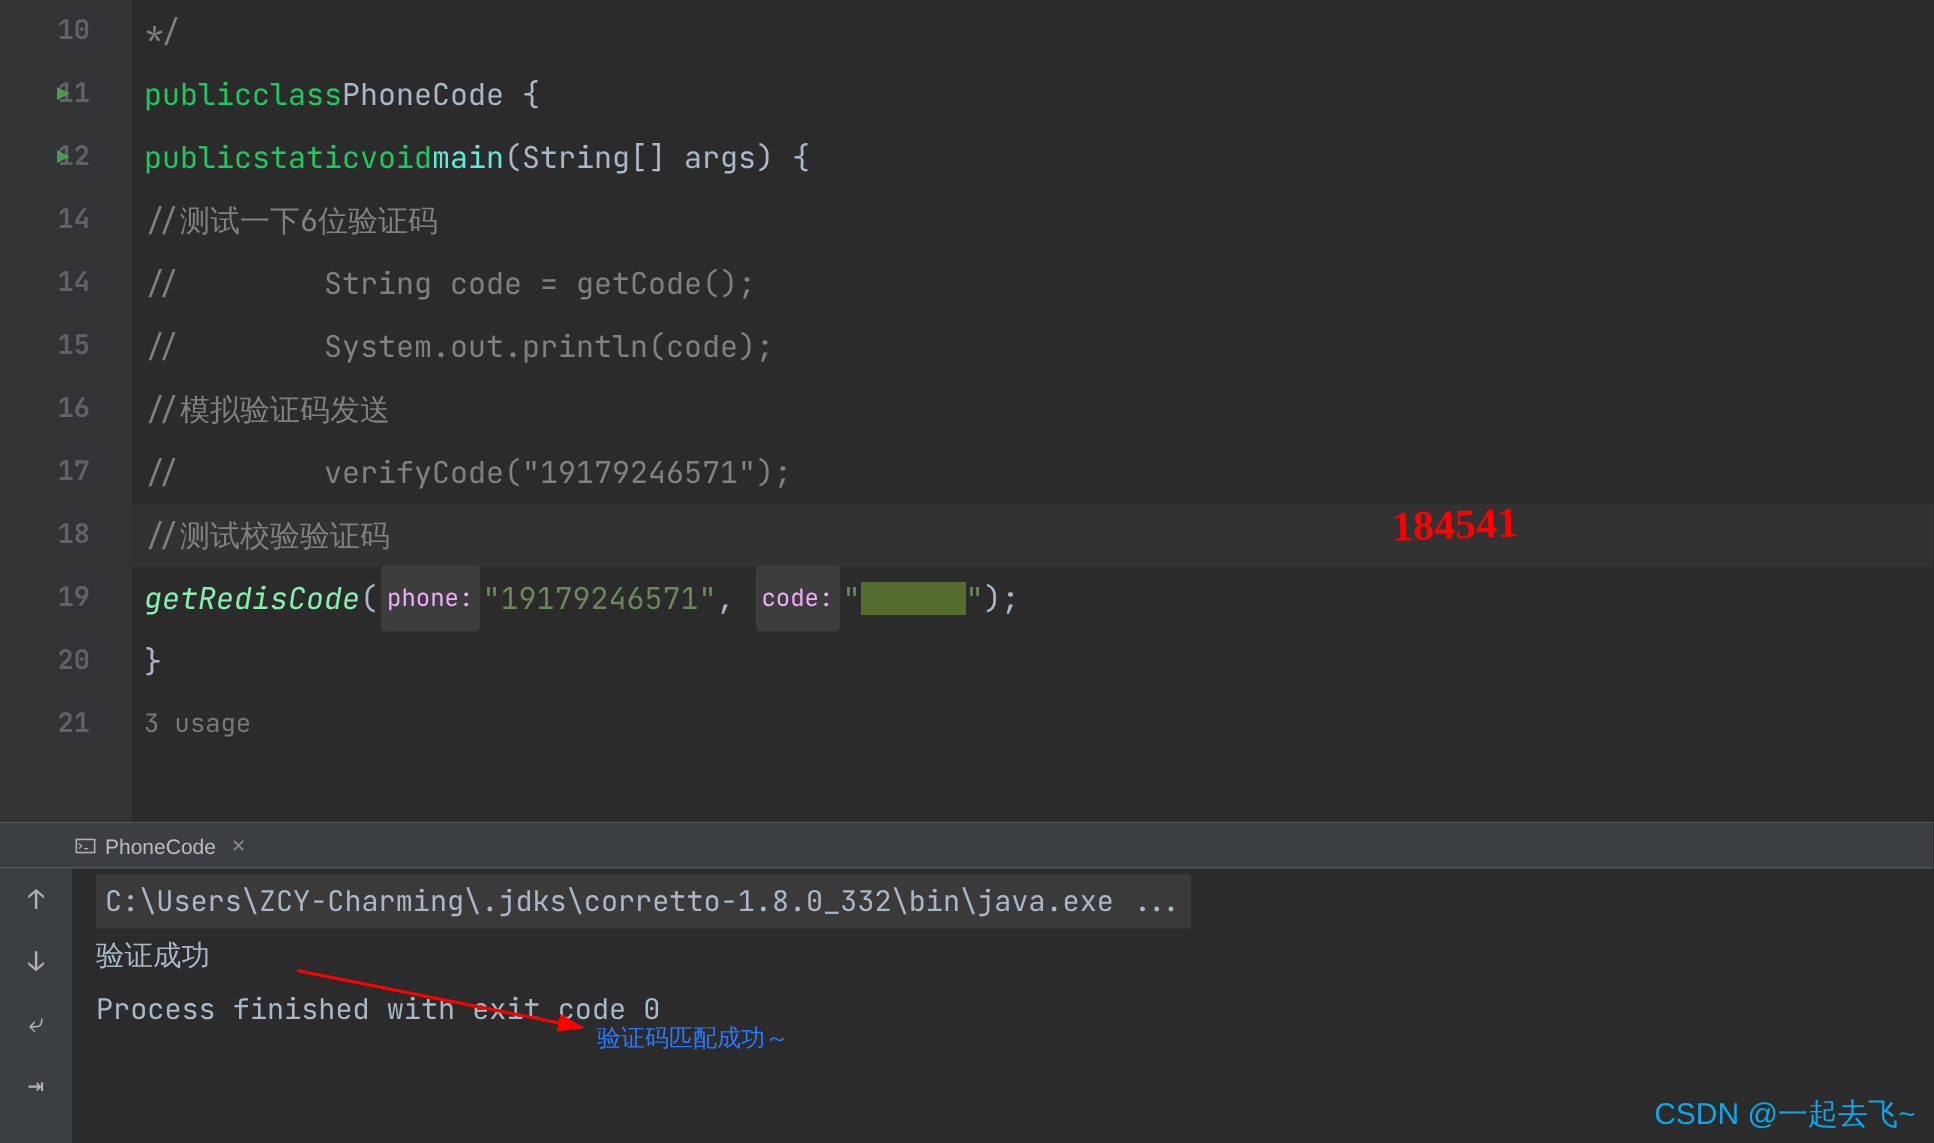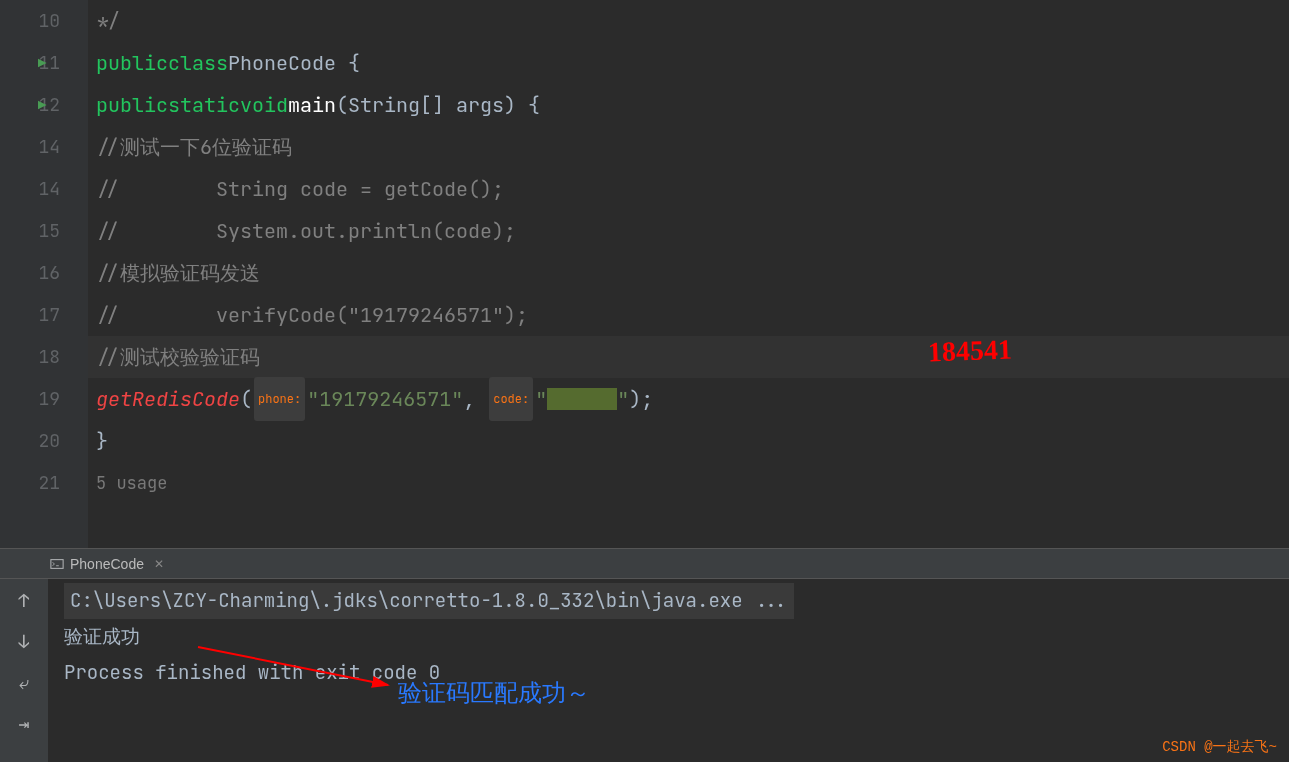--- a/index.html
+++ b/index.html
@@ -27,20 +27,21 @@
       font-size: 18px;
       line-height: 42px;
       position: relative;
     }
     .gutter-line {
       height: 42px;
       display: flex;
       align-items: center;
       justify-content: flex-end;
       position: relative;
+      font-weight: bold;
     }
     .run-icon {
       position: absolute;
       left: 38px;
       color: #499c54;
       font-size: 14px;
     }
     .code-area {
       flex: 1;
       font-size: 20px;
@@ -51,30 +52,30 @@
       height: 42px;
       padding-left: 8px;
       white-space: pre;
       display: flex;
       align-items: center;
     }
     .code-line.highlighted {
       background: #323232;
     }
     .kw { color: #22c55e; }
-    .method-decl { color: #ffffff; }
-    .italic-call { color: #ef4444; font-style: italic; }
+    .method-decl { color: #5eead4; }
+    .italic-call { color: #86efac; font-style: italic; }
     .str { color: #6a8759; }
     .comment { color: #808080; }
     .param-hint { 
-      color: #f97316; 
+      color: #f0abfc; 
       background: #3d3d3d; 
       border-radius: 3px;
       padding: 1px 4px;
-      font-size: 12px;
+      font-size: 16px;
       margin: 0 2px;
     }
     .plain { color: #a9b7c6; }
     .redacted {
       background: #556b2f;
       display: inline-block;
       width: 70px;
       height: 22px;
       vertical-align: middle;
     }
@@ -160,36 +161,36 @@
     .cmd-line {
       background: #3a3a3a;
       padding: 0 6px;
       display: inline-block;
     }
     .annotation {
       position: absolute;
       left: 350px;
       top: 96px;
       color: #2979ff;
-      font-size: 24px;
+      font-size: 16px;
       font-family: 'Microsoft YaHei', sans-serif;
     }
     .arrow-svg {
       position: absolute;
       left: 140px;
       top: 58px;
       pointer-events: none;
     }
     .watermark {
       position: absolute;
       right: 12px;
       bottom: 6px;
-      color: #f97316;
-      font-size: 14px;
-      font-family: Liberation Mono, monospace;
+      color: #0ea5e9;
+      font-size: 20px;
+      font-family: Liberation Sans, sans-serif;
     }
     .left-strip {
       position: absolute;
       left: 0;
       top: 0;
       width: 4px;
       height: 548px;
       background: linear-gradient(#4a5860, #3a4850);
     }
   </style>
@@ -247,21 +248,21 @@
     <div class="code-line"><span class="kw">public</span> <span class="kw">class</span> <span class="plain">PhoneCode</span><span class="plain"> {</span></div>
     <div class="code-line">     <span class="kw">public</span> <span class="kw">static</span> <span class="kw">void</span> <span class="method-decl">main</span><span class="plain">(String[] args) {</span></div>
     <div class="code-line">          <span class="comment">//测试一下6位验证码</span></div>
     <div class="code-line">     <span class="comment">//</span><span class="comment">        String code = getCode();</span></div>
     <div class="code-line">     <span class="comment">//</span><span class="comment">        System.out.println(code);</span></div>
     <div class="code-line">          <span class="comment">//模拟验证码发送</span></div>
     <div class="code-line">     <span class="comment">//</span><span class="comment">        verifyCode(</span><span class="comment">"19179246571"</span><span class="comment">);</span></div>
     <div class="code-line highlighted">          <span class="comment">//测试校验验证码</span></div>
     <div class="code-line">          <span class="italic-call">getRedisCode</span><span class="plain">(</span> <span class="param-hint">phone:</span> <span class="str">"19179246571"</span><span class="plain">, </span> <span class="param-hint">code:</span> <span class="str">"</span><span class="redacted"></span><span class="str">"</span><span class="plain">);</span></div>
     <div class="code-line">     <span class="plain">}</span></div>
-    <div class="code-line">     <span class="usage-hint">5 usage</span></div>
+    <div class="code-line">     <span class="usage-hint">3 usage</span></div>
     <div class="handwritten">184541</div>
   </div>
 </div>
 
 <div class="terminal-panel">
   <div class="terminal-body-wrapper">
     <div class="terminal-tabs">
       <div class="tab">
         <span class="tab-icon">
           <svg viewBox="0 0 16 16" width="14" height="14">

